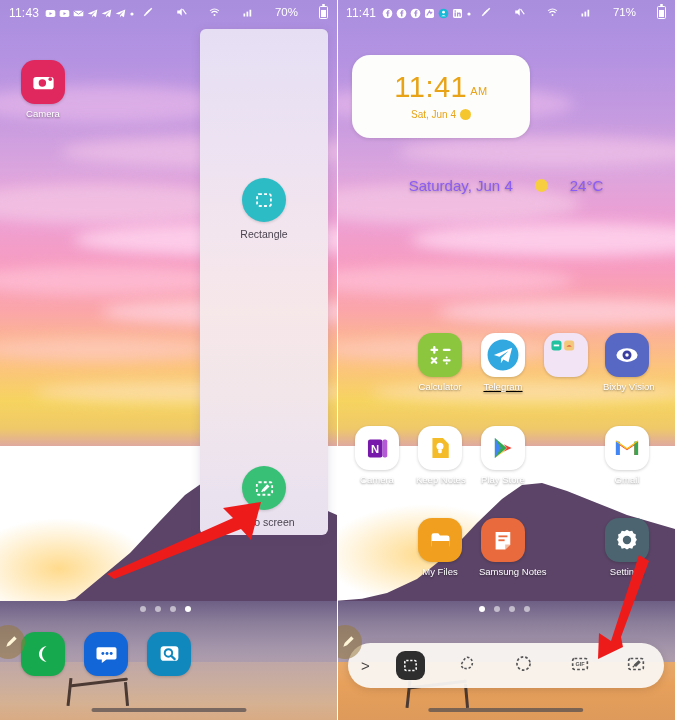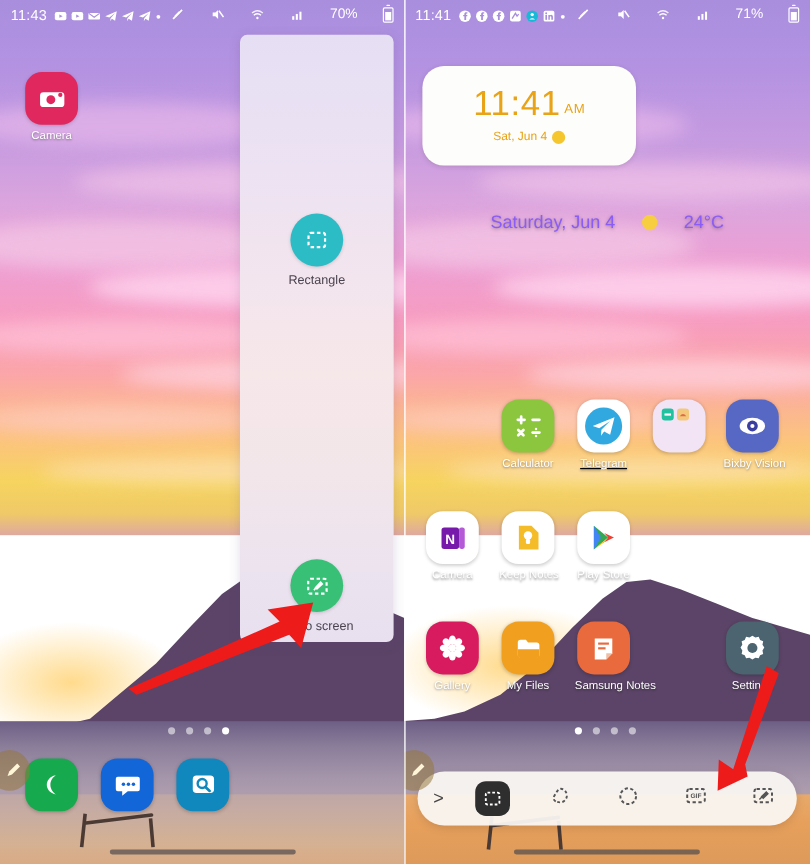--- a/index.html
+++ b/index.html
@@ -453,39 +453,32 @@
     <div class="appicon" style="left:79px;top:426px;">
       <div class="sq" style="background:#fff;">
         <svg width="28" height="28" viewBox="0 0 24 24">
             <path d="M5.5 3.5 h9 l5 5 v12 h-14 Z" fill="#f5bc2a"></path>
             <circle cx="12" cy="10.5" r="3" fill="#fff"></circle>
             <rect x="10.5" y="13" width="3" height="3.6" rx="1" fill="#fff"></rect>
           </svg>
       </div>
       <div class="applabel">Keep Notes</div>
     </div>
-
-    <div class="appicon" style="left:16px;top:518px;">
-      <div class="sq" style="background:#d81b5f;">
+    <div class="appicon" style="left:266px;top:426px;">
+      <div class="sq" style="background:#fff;">
         <svg width="28" height="28" viewBox="0 0 24 24">
-          <g fill="#fff">
-              <ellipse cx="12" cy="6.4" rx="2.5" ry="3.4"></ellipse>
-              <ellipse cx="12" cy="17.6" rx="2.5" ry="3.4"></ellipse>
-              <ellipse cx="6.4" cy="12" rx="3.4" ry="2.5"></ellipse>
-              <ellipse cx="17.6" cy="12" rx="3.4" ry="2.5"></ellipse>
-          <ellipse cx="8" cy="8" rx="2.5" ry="3.2" transform="rotate(-45 8 8)"></ellipse>
-              <ellipse cx="16" cy="16" rx="2.5" ry="3.2" transform="rotate(-45 16 16)"></ellipse>
-          <ellipse cx="16" cy="8" rx="3.2" ry="2.5" transform="rotate(-45 16 8)"></ellipse>
-              <ellipse cx="8" cy="16" rx="3.2" ry="2.5" transform="rotate(-45 8 16)"></ellipse>
-          <circle cx="12" cy="12" r="2.6"></circle>
-            </g>
-        </svg>
-      </div>
-      <div class="applabel">Gallery</div>
-    </div>
+          <path d="M2.5 6.5 L2.5 18 h3.2 V9.7 L12 14 l6.3-4.3 V18 h3.2 V6.5 L12 13 Z" fill="#ea4335"></path>
+          <path d="M2.5 6.5 L5.7 6.5 L5.7 18 H2.5 Z" fill="#4285f4"></path>
+          <path d="M18.3 6.5 L21.5 6.5 L21.5 18 H18.3 Z" fill="#34a853"></path>
+          <path d="M2.5 6.5 L12 13.3 L21.5 6.5 L21.5 5.4 L12 11.9 L2.5 5.4 Z" fill="#fbbc04"></path>
+        </svg>
+      </div>
+      <div class="applabel">Gmail</div>
+    </div>
+
     <div class="appicon" style="left:79px;top:518px;">
       <div class="sq" style="background:#f0a01e;">
         <svg width="27" height="27" viewBox="0 0 24 24">
             <path d="M4 7.5 a2 2 0 0 1 2-2 h4 l1.6 2 h6.4 a2 2 0 0 1 2 2 v7 a2 2 0 0 1 -2 2 H6 a2 2 0 0 1 -2-2 Z" fill="#fff"></path>
             <path d="M4 12.5 h16 v4.5 a2 2 0 0 1 -2 2 H6 a2 2 0 0 1 -2-2 Z" fill="#f0a01e"></path>
           </svg>
       </div>
       <div class="applabel">My Files</div>
     </div>
     <div class="appicon" style="left:142px;top:518px;">

